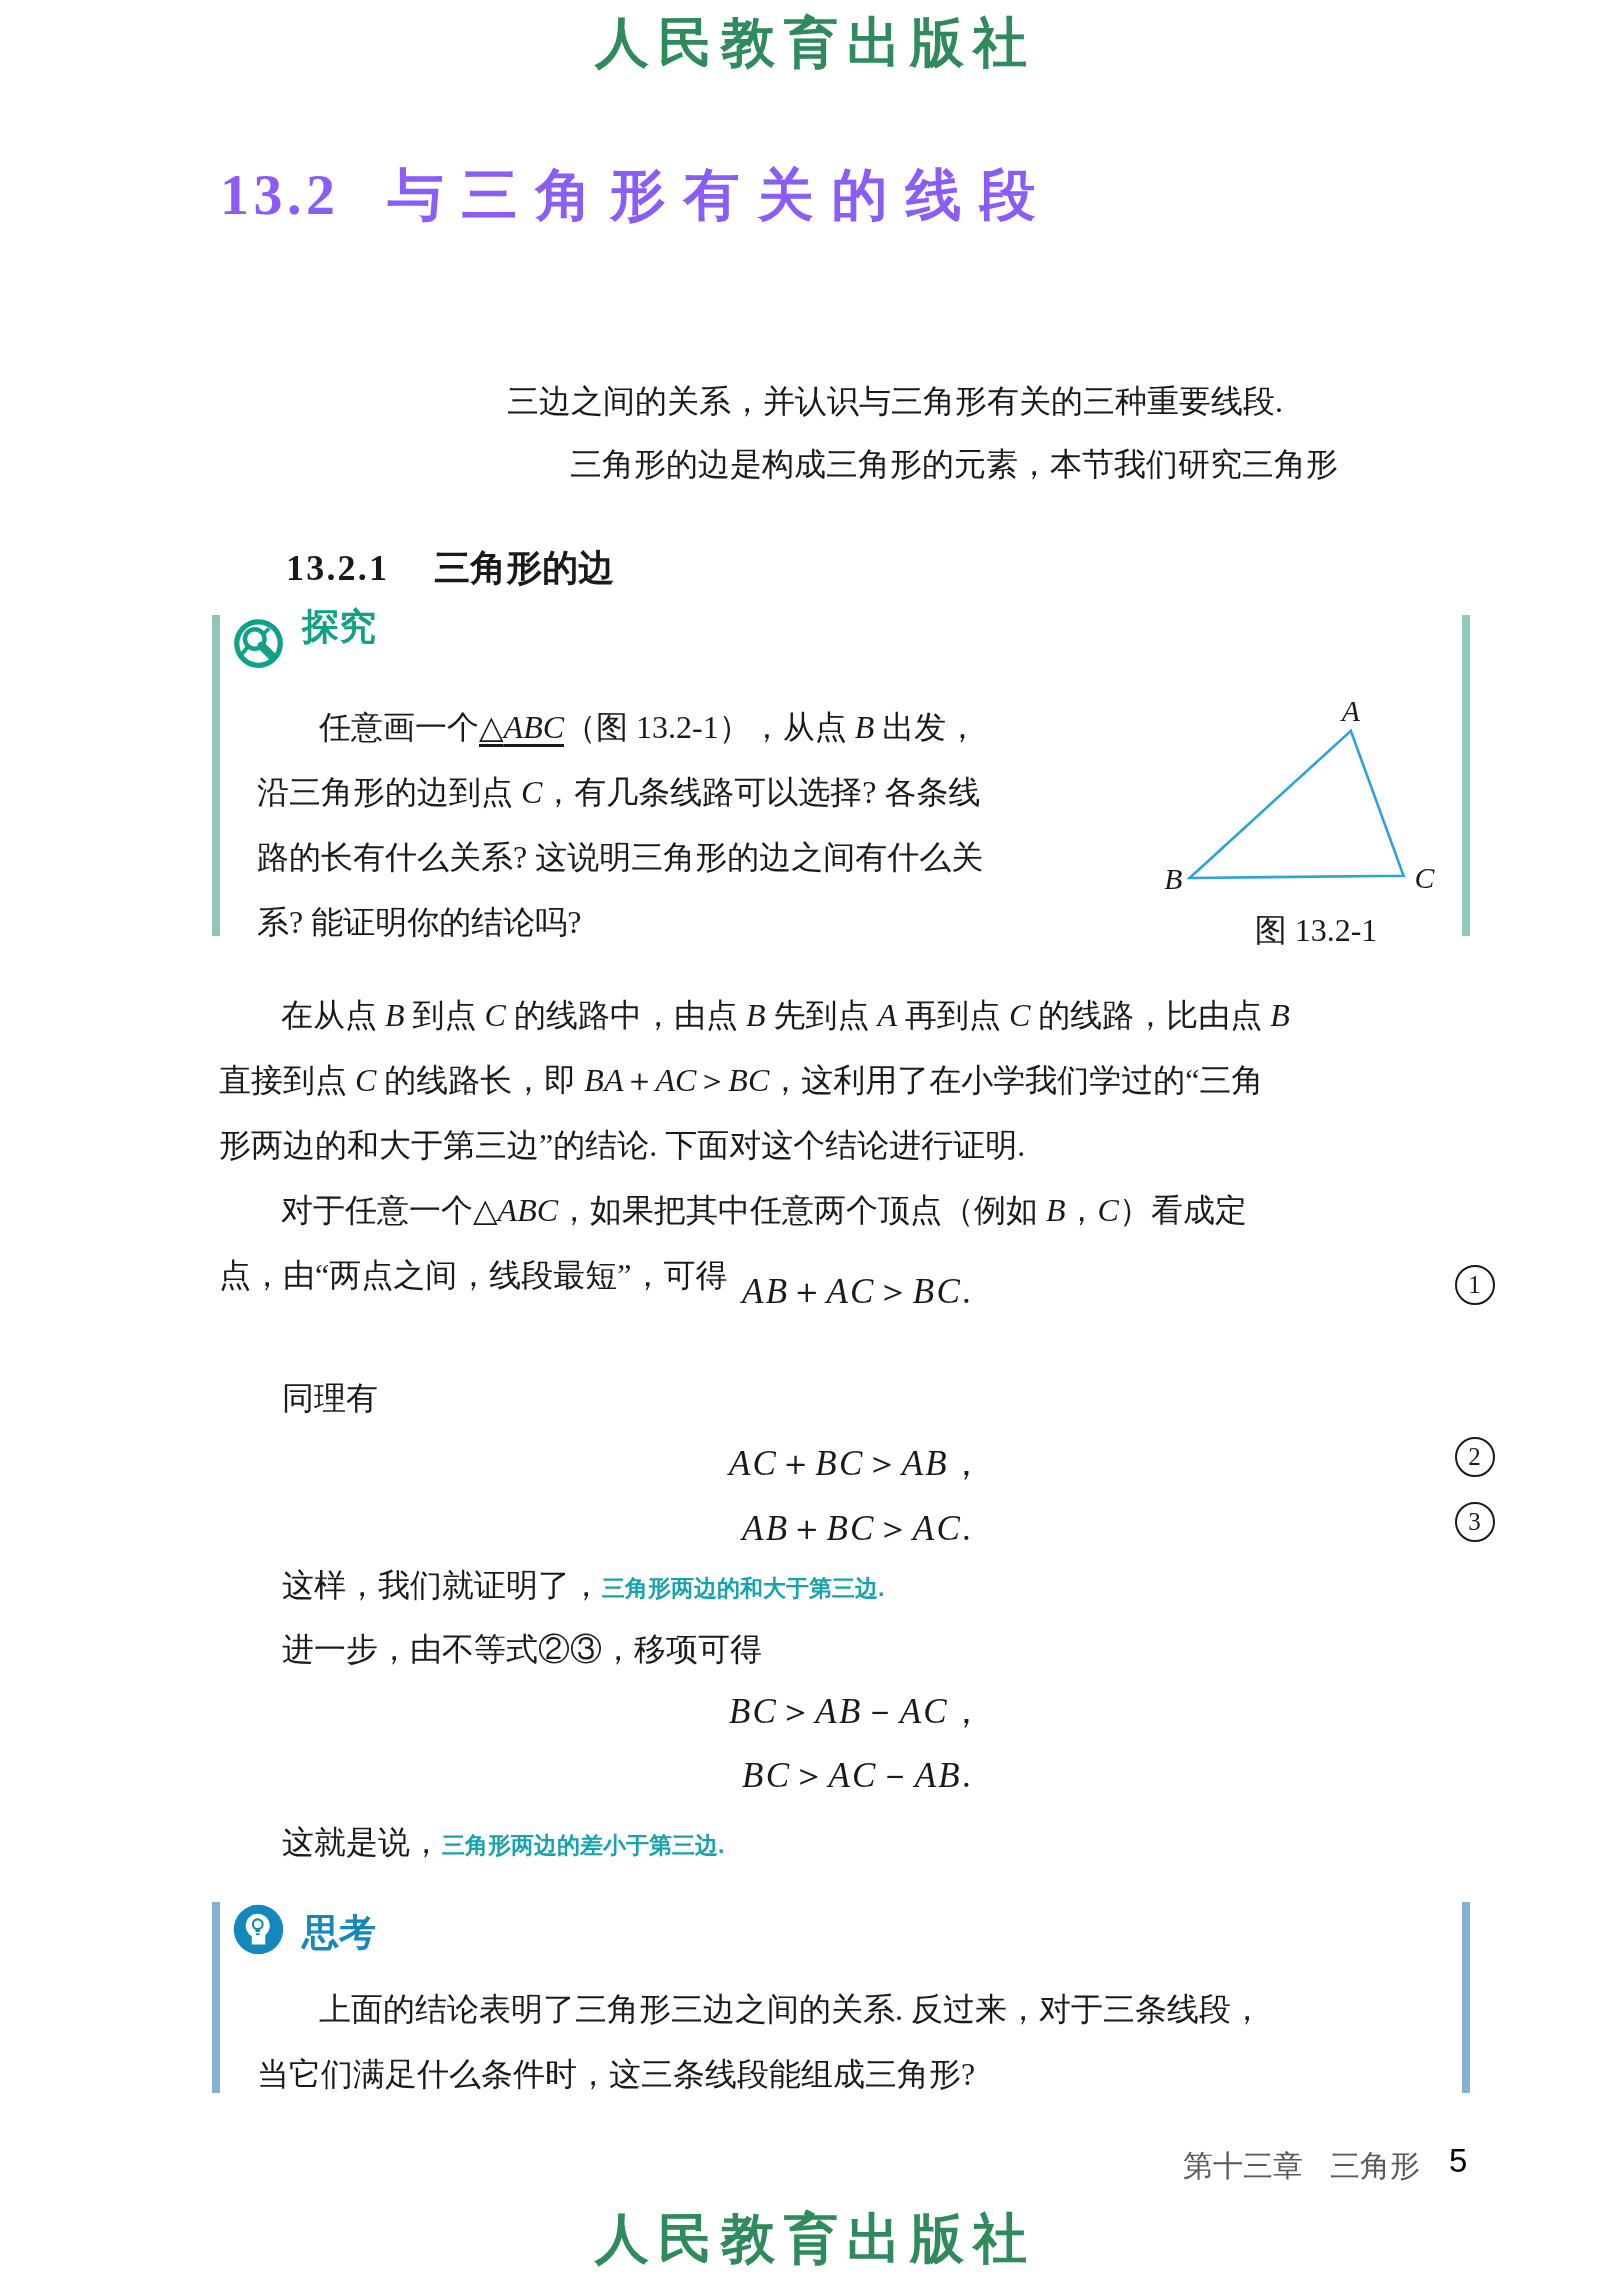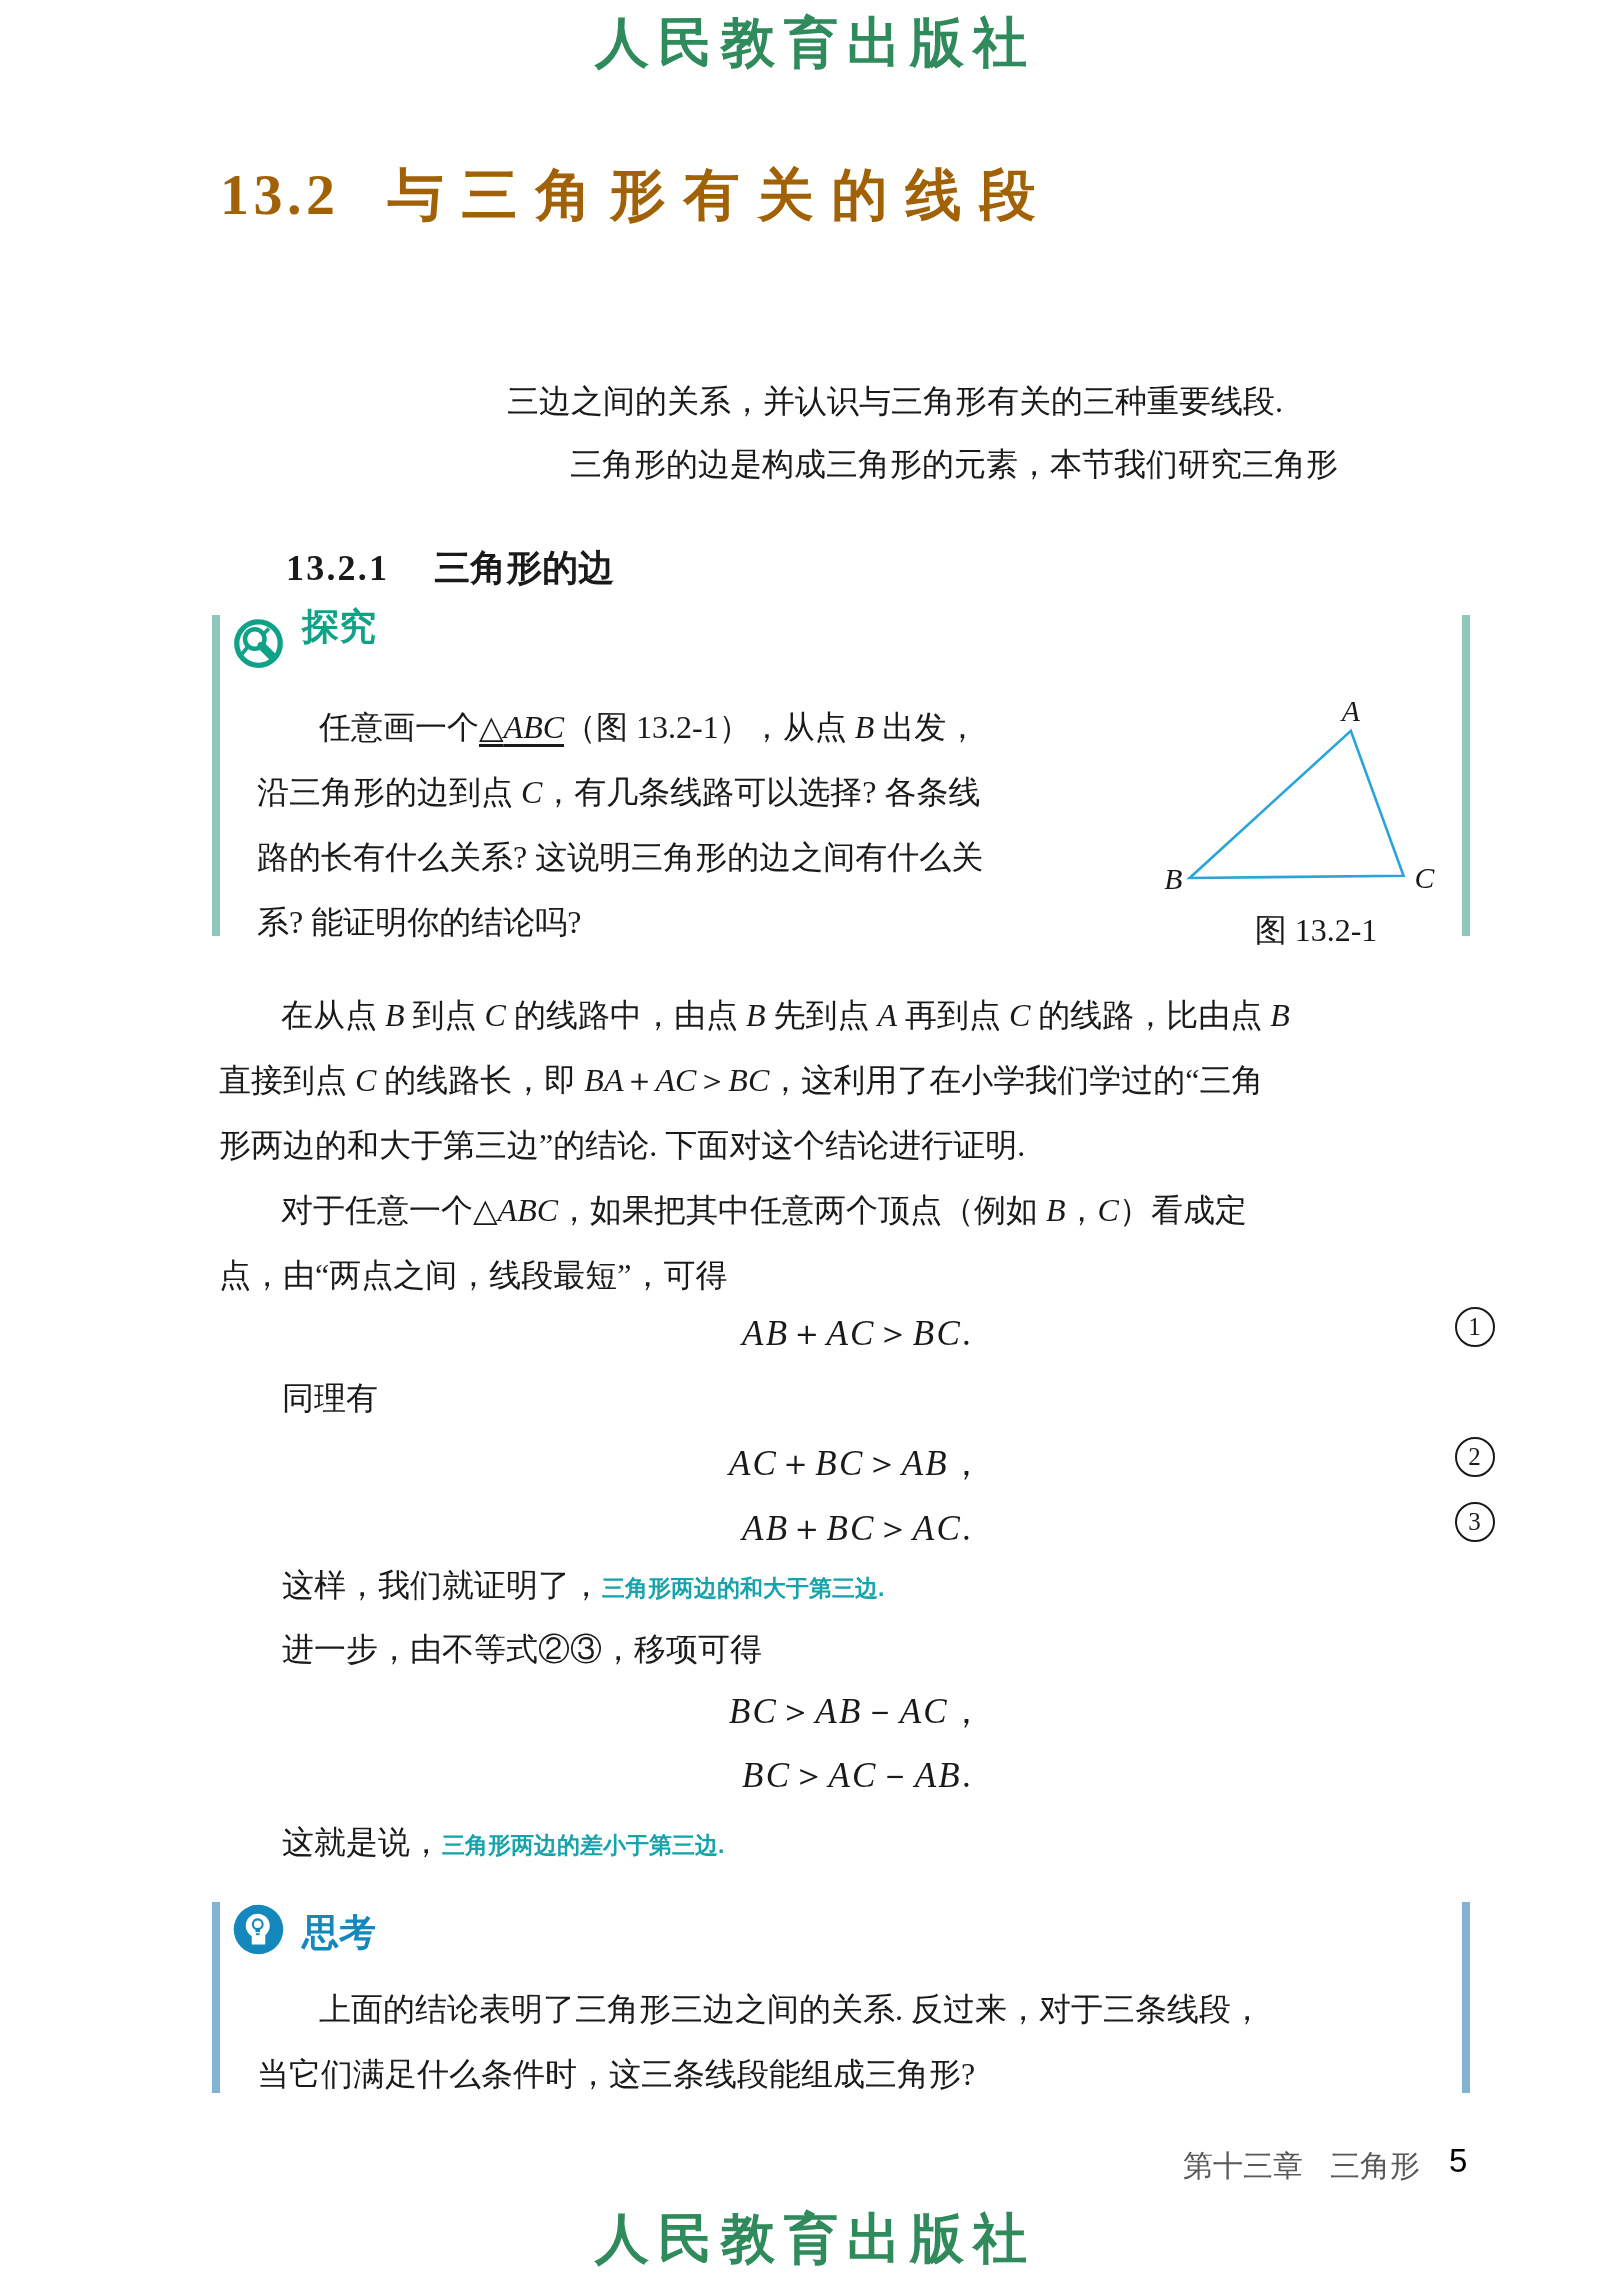--- a/index.html
+++ b/index.html
@@ -11,21 +11,21 @@
   .abs{position:absolute;}
 
   
   .pub-logo{
     left:595px;width:446px;height:74px;
     color:#2f8a5c;font-size:54px;font-weight:bold;letter-spacing:9px;
     white-space:nowrap;
   }
 
   
-  .page-title{left:220px;top:158px;color:#a16207;font-weight:bold;white-space:nowrap;}
+  .page-title{left:220px;top:158px;color:#8b5cf6;font-weight:bold;white-space:nowrap;}
   .page-title .num{font-size:58px;letter-spacing:4.5px;margin-right:48px;}
   .page-title .txt{font-size:56px;letter-spacing:18px;}
 
   
   .intro{left:507px;top:370px;width:997px;font-size:32px;line-height:63px;}
   .intro .l1{text-indent:63px;}
 
   
   .subsection{left:286px;top:544px;font-size:36px;font-weight:bold;white-space:nowrap;}
   .subsection .num{margin-right:45px;letter-spacing:2.2px;}
@@ -126,21 +126,21 @@
 <div class="abs fig-caption">图 13.2-1</div>
 
 <div class="abs bodytext">
   <div class="line indent">在从点 <i>B</i> 到点 <i>C</i> 的线路中，由点 <i>B</i> 先到点 <i>A</i> 再到点 <i>C</i> 的线路，比由点 <i>B</i></div>
   <div class="line">直接到点 <i>C</i> 的线路长，即 <i>BA</i>＋<i>AC</i>＞<i>BC</i>，这利用了在小学我们学过的“三角</div>
   <div class="line">形两边的和大于第三边”的结论. 下面对这个结论进行证明.</div>
   <div class="line indent">对于任意一个△<i>ABC</i>，如果把其中任意两个顶点（例如 <i>B</i>，<i>C</i>）看成定</div>
   <div class="line">点，由“两点之间，线段最短”，可得</div>
 </div>
 
-<div class="abs eq-row" style="top:1310px;">
+<div class="abs eq-row" style="top:1268px;">
   <span class="formula"><i>AB</i>＋<i>AC</i>＞<i>BC</i>.</span>
   <span class="eq-num">1</span>
 </div>
 
 <div class="abs remark" style="left:282px;top:1377px;">同理有</div>
 
 <div class="abs eq-row" style="top:1440px;">
   <span class="formula"><i>AC</i>＋<i>BC</i>＞<i>AB</i>，</span>
   <span class="eq-num">2</span>
 </div>

